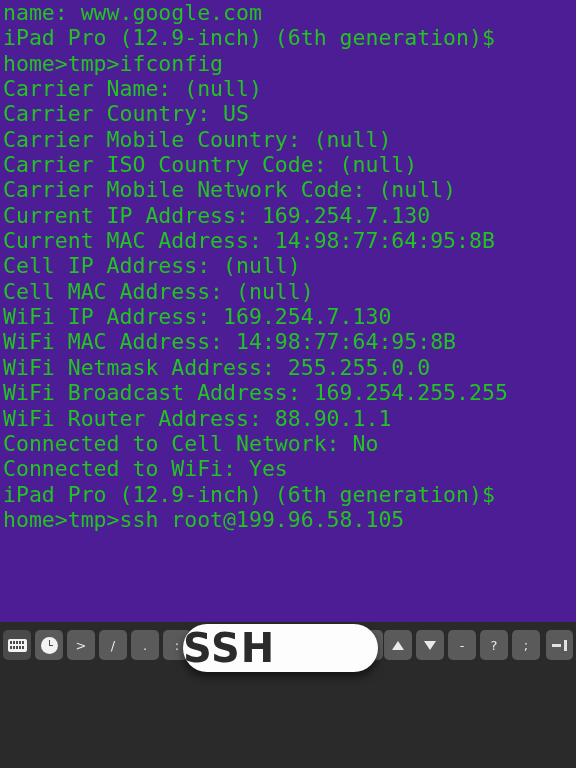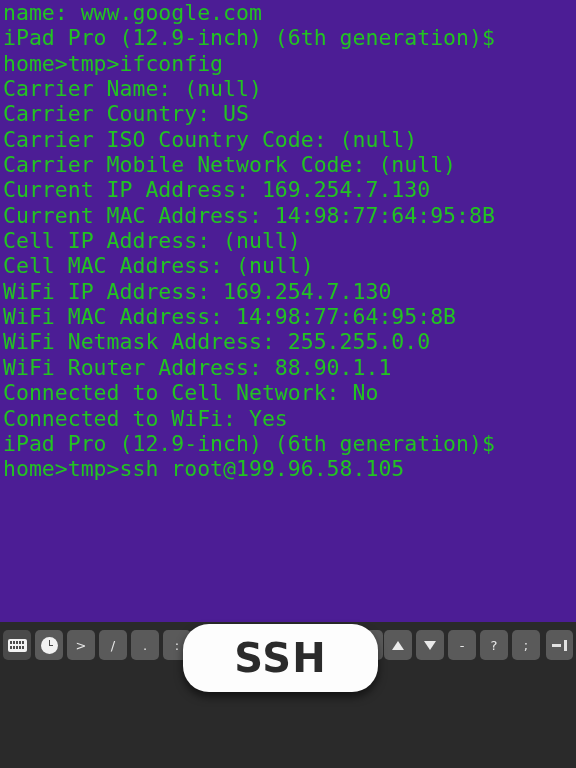--- a/index.html
+++ b/index.html
@@ -141,26 +141,25 @@
     position:absolute; right:0; top:0;
     width:3px; height:11px; background:#e2e2e2;
   }
 
   
   #ssh-popup {
     position: absolute;
     left: 183px;
     top: 624px;
     width: 195px;
-    height: 68px;
+    height: 48px;
     background: #fdfdfd;
     border-radius: 26px;
     display: flex;
     align-items: center;
-    justify-content: center;
     box-shadow: 0 5px 9px rgba(0,0,0,0.55);
     z-index: 30;
   }
   #ssh-popup .ssh-text {
     color: #2b2b2b;
     font-family: "DejaVu Sans", "Liberation Sans", sans-serif;
     font-weight: bold;
     font-size: 40px;
     letter-spacing: 1px;
     line-height: 1;
@@ -168,29 +167,31 @@
 </style>
 </head>
 <body>
 
 <div id="terminal">
   <div class="term-line">name: www.google.com</div>
   <div class="term-line">iPad Pro (12.9-inch) (6th generation)$</div>
   <div class="term-line">home&gt;tmp&gt;ifconfig</div>
   <div class="term-line">Carrier Name: (null)</div>
   <div class="term-line">Carrier Country: US</div>
+  <div class="term-line">Carrier Mobile Country: (null)</div>
   <div class="term-line">Carrier ISO Country Code: (null)</div>
   <div class="term-line">Carrier Mobile Network Code: (null)</div>
   <div class="term-line">Current IP Address: 169.254.7.130</div>
   <div class="term-line">Current MAC Address: 14:98:77:64:95:8B</div>
   <div class="term-line">Cell IP Address: (null)</div>
   <div class="term-line">Cell MAC Address: (null)</div>
   <div class="term-line">WiFi IP Address: 169.254.7.130</div>
   <div class="term-line">WiFi MAC Address: 14:98:77:64:95:8B</div>
   <div class="term-line">WiFi Netmask Address: 255.255.0.0</div>
+  <div class="term-line">WiFi Broadcast Address: 169.254.255.255</div>
   <div class="term-line">WiFi Router Address: 88.90.1.1</div>
   <div class="term-line">Connected to Cell Network: No</div>
   <div class="term-line">Connected to WiFi: Yes</div>
   <div class="term-line">iPad Pro (12.9-inch) (6th generation)$</div>
   <div class="term-line">home&gt;tmp&gt;ssh root@199.96.58.105</div>
 </div>
 
 <div id="accessory-bar">
   <div id="key-row">
 

